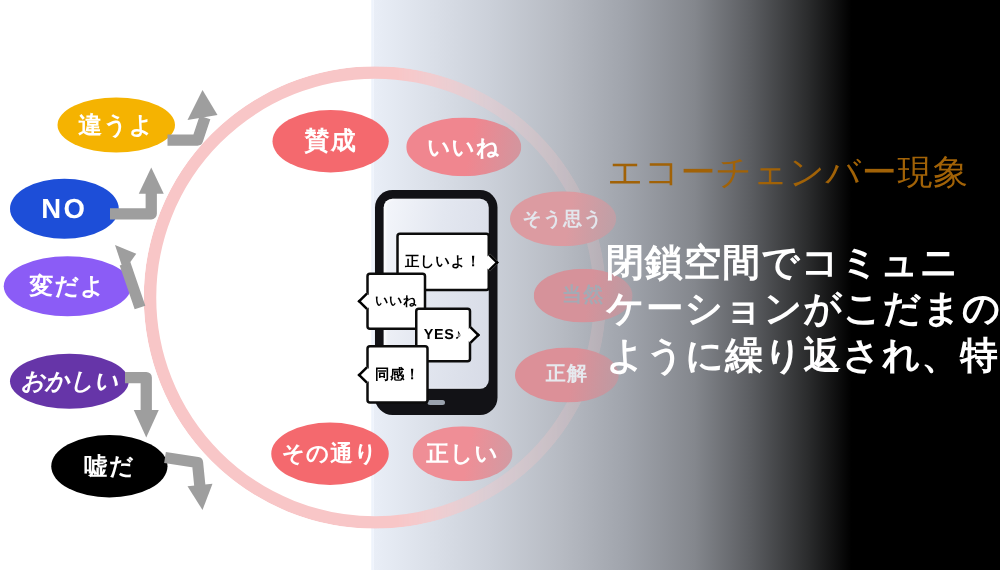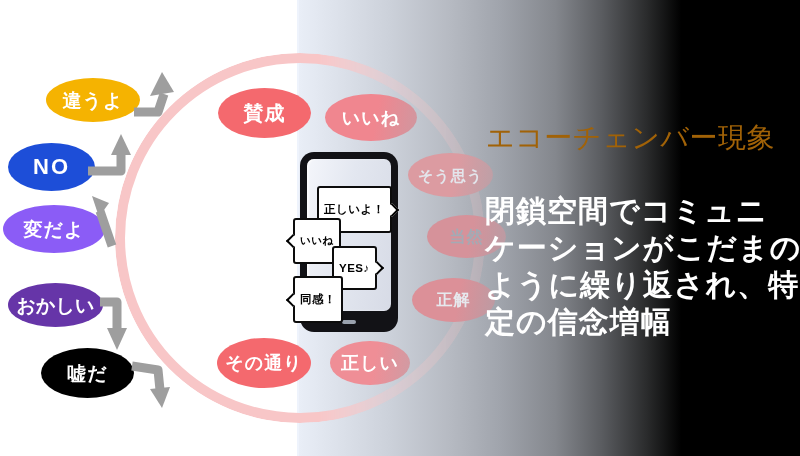--- a/index.html
+++ b/index.html
@@ -119,21 +119,21 @@
 
   <div class="bubble outside" style="left: 46px; top: 78px; width: 94px; height: 44px; font-size: 19px; background-color: rgb(245, 179, 1);">
     <span>違うよ</span>
   </div>
   <div class="bubble outside" style="left: 8px; top: 143px; width: 87px; height: 48px; font-size: 22px; letter-spacing: 2px; background-color: #1d4ed8;">
     <span>NO</span>
   </div>
   <div class="bubble outside" style="left: 3px; top: 205px; width: 102px; height: 48px; font-size: 19px; background-color: #8b5cf6;">
     <span>変だよ</span>
   </div>
-  <div class="bubble outside" style="left: 8px; top: 283px; width: 95px; height: 44px; font-size: 19px; letter-spacing: 0px; background-color: rgb(102, 53, 168);">
+  <div class="bubble outside" style="left: 8px; top: 283px; width: 95px; height: 44px; font-size: 19px; letter-spacing: 0px; background-color: rgb(102, 53, 168); font-style: italic;">
     <span>おかしい</span>
   </div>
   <div class="bubble outside" style="left: 41px; top: 348px; width: 93px; height: 50px; font-size: 19px; background-color: #000000;">
     <span>嘘だ</span>
   </div>
 
   <svg class="arrows" viewBox="0 0 800 456">
     <g stroke="#9e9e9e" stroke-width="9" fill="none" stroke-linejoin="round">
       <path d="M134 112 L158 112 L164 94"></path>
       <path d="M88 171 L121 171 L121 152"></path>
@@ -148,16 +148,15 @@
       <polygon points="107,328 127,328 117,350"></polygon>
       <polygon points="150,389 170,387 162,408"></polygon>
     </g>
   </svg>
 
   <div class="title">エコーチェンバー現象</div>
   <div class="desc">
     <div>閉鎖空間でコミュニ</div>
     <div>ケーションがこだまの</div>
     <div>ように繰り返され、特</div>
-    <div>定の信念増幅</div>
   </div>
 
 </div>
 
 </body></html>

